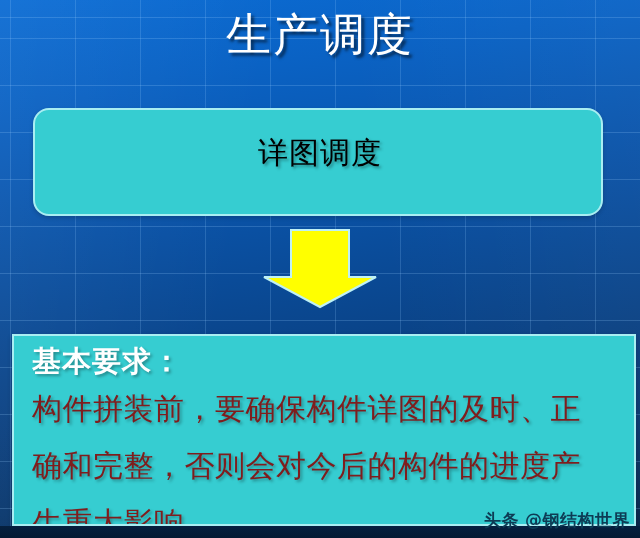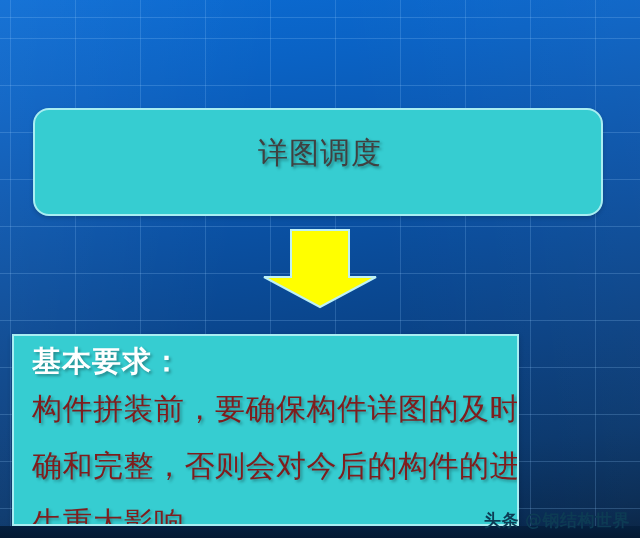--- a/index.html
+++ b/index.html
@@ -91,21 +91,21 @@
     background: #36cdd1;
     border: 2px solid #a9eef2;
     box-shadow: 0 2px 4px rgba(0,0,0,0.18);
   }
   .top-box-label {
     position: absolute;
     left: 0;
     top: 22px;
     width: 570px;
     text-align: center;
-    color: #404040;
+    color: #000000;
     font-size: 30px;
     line-height: 42px;
     letter-spacing: 1px;
     text-shadow: 2px 2px 3px rgba(0,0,0,0.35);
     white-space: nowrap;
   }
 
   
   .arrow {
     position: absolute;
@@ -113,21 +113,21 @@
     top: 229px;
     width: 116px;
     height: 80px;
   }
   .arrow svg { display: block; }
 
   .bottom-box {
     position: absolute;
     left: 12px;
     top: 334px;
-    width: 507px;
+    width: 624px;
     height: 192px;
     box-sizing: border-box;
     background: #36cdd1;
     border: 2px solid #a9eef2;
     box-shadow: 0 2px 5px rgba(0,0,0,0.2);
     overflow: hidden;
   }
   .bottom-heading {
     position: absolute;
     left: 18px;
@@ -176,20 +176,21 @@
   .watermark .wm-handle { font-weight: bold; }
 </style>
 </head>
 <body>
 
 <div id="slide">
 
   <div class="grid"></div>
   <div class="sheen"></div>
 
+  <div class="slide-title">生产调度</div>
 
   <div class="top-box">
     <div class="top-box-label">详图调度</div>
   </div>
 
   <div class="arrow">
     <svg width="116" height="80" viewBox="0 0 116 80" xmlns="http://www.w3.org/2000/svg">
       <polygon points="29,1 87,1 87,48 114,48 58,78 2,48 29,48" fill="#ffff00" stroke="#bff1f5" stroke-width="2" stroke-linejoin="miter"></polygon>
     </svg>
   </div>

